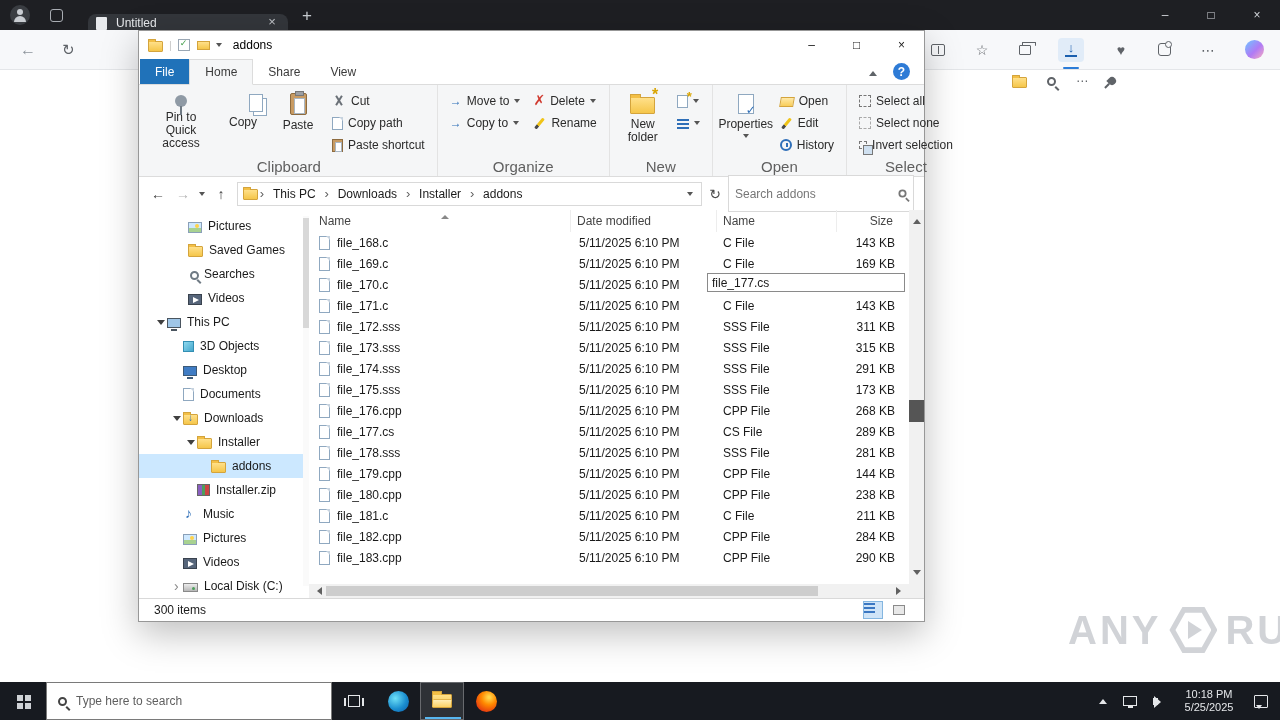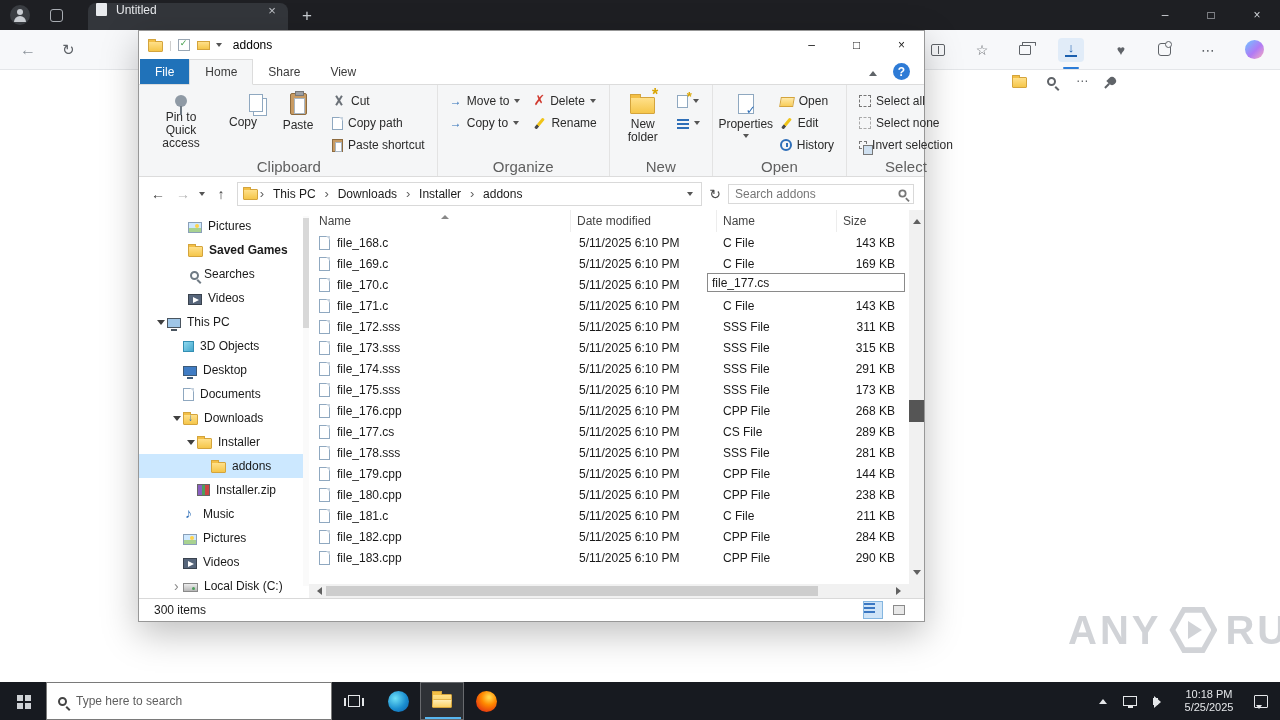--- a/index.html
+++ b/index.html
@@ -7,21 +7,21 @@
 body{font-family:"Liberation Sans","DejaVu Sans",sans-serif;font-size:12px;color:#1a1a1a;background:#fff}
 #screen{position:relative;width:1280px;height:720px;overflow:hidden;background:#fff}
 input{font-family:inherit;font-size:12px;outline:none}
 
 
 .b-titlebar{position:absolute;left:0;top:0;width:1280px;height:30px;background:#1e1f23;display:flex;align-items:center}
 .avatar{width:20px;height:20px;border-radius:50%;background:#3a3d42;margin-left:10px;position:relative;flex:none}
 .avatar::before{content:"";position:absolute;left:7px;top:4px;width:6px;height:6px;border-radius:50%;background:#c9cdd2}
 .avatar::after{content:"";position:absolute;left:4px;top:11px;width:12px;height:6px;border-radius:6px 6px 0 0;background:#c9cdd2}
 .tab-actions{width:13px;height:13px;border:1px solid #a9adb3;border-radius:3px;margin-left:20px;flex:none}
-.b-tab{margin-left:25px;align-self:flex-end;width:200px;height:27px;background:#33363b;border-radius:8px 8px 0 0;display:flex;align-items:flex-start;padding:0 8px;color:#e8eaed}
+.b-tab{margin-left:25px;align-self:flex-end;width:200px;height:16px;background:#33363b;border-radius:8px 8px 0 0;display:flex;align-items:flex-end;padding:0 8px;color:#e8eaed}
 .tab-favicon{width:11px;height:13px;background:#e8eaed;border-radius:1px;flex:none}
 .tab-title{flex:1;margin-left:9px;font-size:12px;white-space:nowrap;overflow:hidden}
 .tab-close{width:16px;height:16px;line-height:15px;text-align:center;color:#c0c3c8;font-size:13px;border-radius:3px}
 .new-tab{margin-left:14px;color:#c9cdd2;font-size:17px;line-height:17px}
 .b-controls{margin-left:auto;display:flex;height:30px}
 .b-cbtn{width:46px;height:30px;display:flex;align-items:center;justify-content:center;color:#d2d5da;font-size:12px}
 
 
 .b-toolbar{position:absolute;left:0;top:30px;width:1280px;height:40px;background:#f7f8fa;border-bottom:1px solid #e4e6e9;display:flex;align-items:center}
 .bt-back{margin-left:20px;color:#8d949c;font-size:16px}
@@ -121,21 +121,21 @@
 
 .x-addr{height:33px;display:flex;align-items:center;gap:7px;padding:0 10px;flex:none;background:#fff}
 .nav-glyph{font-size:14px;color:#3f3f3f;width:18px;text-align:center}
 .nav-glyph.disabled{color:#b5b5b5}
 .addr-box{flex:1;height:24px;border:1px solid #d9d9d9;display:flex;align-items:center;padding:0 5px;background:#fff;min-width:0}
 .crumb{padding:0 7px;color:#1a1a1a;white-space:nowrap}
 .crumb-sep{width:8px;text-align:center;color:#5f5f5f;position:relative}
 .crumb-sep::before{content:"›";font-size:13px}
 .addr-box .caret-d{margin-left:auto;margin-right:3px}
 .addr-refresh{color:#4a4a4a;font-size:14px}
-.search-box{width:186px;height:20px;border:1px solid #d9d9d9;display:flex;align-items:center;padding:0 6px;background:#fff}
+.search-box{width:186px;height:37px;border:1px solid #d9d9d9;display:flex;align-items:center;padding:0 6px;background:#fff}
 .search-box input{flex:1;border:none;min-width:0;color:#333}
 .search-box input::placeholder{color:#767676}
 .search-box .mag{border-color:#767676;transform:scale(.9)}
 .search-box .mag::after{background:#767676}
 
 
 .x-main{flex:1;display:flex;min-height:0;position:relative}
 .nav-pane{width:170px;flex:none;padding-top:4px;overflow:hidden;position:relative}
 .nav-scrollbar{position:absolute;right:0;top:6px;width:6px;height:370px;background:#fafafa}
 .nav-thumb{position:absolute;left:0;top:2px;width:6px;height:110px;background:#d8d8d8}
@@ -169,21 +169,21 @@
 .nav-ic[data-icon="drive"]::after{content:"";position:absolute;right:2px;top:3px;width:3px;height:3px;border-radius:50%;background:#4d9f5c}
 .nav-label{overflow:hidden;text-overflow:ellipsis}
 
 
 .file-pane{flex:1;position:relative;min-width:0}
 .cols{display:flex;height:22px;align-items:center;color:#444;padding-left:10px;position:relative}
 .col{height:22px;line-height:22px;border-right:1px solid #ededed;padding-left:6px;white-space:nowrap}
 .c-name{width:252px;padding-left:0}
 .c-date{width:146px}
 .c-type{width:120px}
-.c-size{width:62px;text-align:left;padding-right:6px;border-right:none}
+.c-size{width:62px;text-align:right;padding-right:6px;border-right:none}
 .sort-caret{position:absolute;left:132px;top:1px;width:0;height:0;border:4px solid transparent;border-bottom:4px solid #888}
 .rows{position:absolute;top:22px;left:0;right:15px;bottom:14px;overflow:hidden}
 .file-row{display:flex;align-items:center;height:21px;padding-left:10px;white-space:nowrap}
 .f-ic{width:11px;height:14px;background:#fff;border:1px solid #8fa8c0;position:relative;flex:none;margin-right:7px}
 .f-ic::before{content:"";position:absolute;top:-1px;right:-1px;border-top:4px solid #c7d3df;border-left:4px solid transparent}
 .f-name{width:234px;overflow:hidden;text-overflow:ellipsis}
 .f-date{width:146px;padding-left:8px}
 .f-type{width:120px;padding-left:6px}
 .f-size{width:62px;text-align:right;padding-right:4px}
 .rename-box{position:absolute;left:398px;top:63px;width:198px;height:19px;border:1px solid #8a8a8a;background:#fff;padding:0 4px;z-index:5;color:#1a1a1a}
@@ -471,21 +471,21 @@
 
     <div class="x-main">
       <div class="nav-pane">
         <div>
 
         <div class="nav-item" style="padding-left: 37px;">
               <span class="nav-exp" data-exp=""></span>
               <span class="nav-ic" data-icon="pictures"></span>
               <span class="nav-label">Pictures</span>
             </div>
-            <div class="nav-item" style="padding-left: 37px; font-weight: bold;">
+            <div class="nav-item" style="padding-left: 37px;">
               <span class="nav-exp" data-exp=""></span>
               <span class="nav-ic" data-icon="folder"></span>
               <span class="nav-label">Saved Games</span>
             </div>
             <div class="nav-item" style="padding-left: 37px;">
               <span class="nav-exp" data-exp=""></span>
               <span class="nav-ic" data-icon="search"></span>
               <span class="nav-label">Searches</span>
             </div>
             <div class="nav-item" style="padding-left: 37px;">

